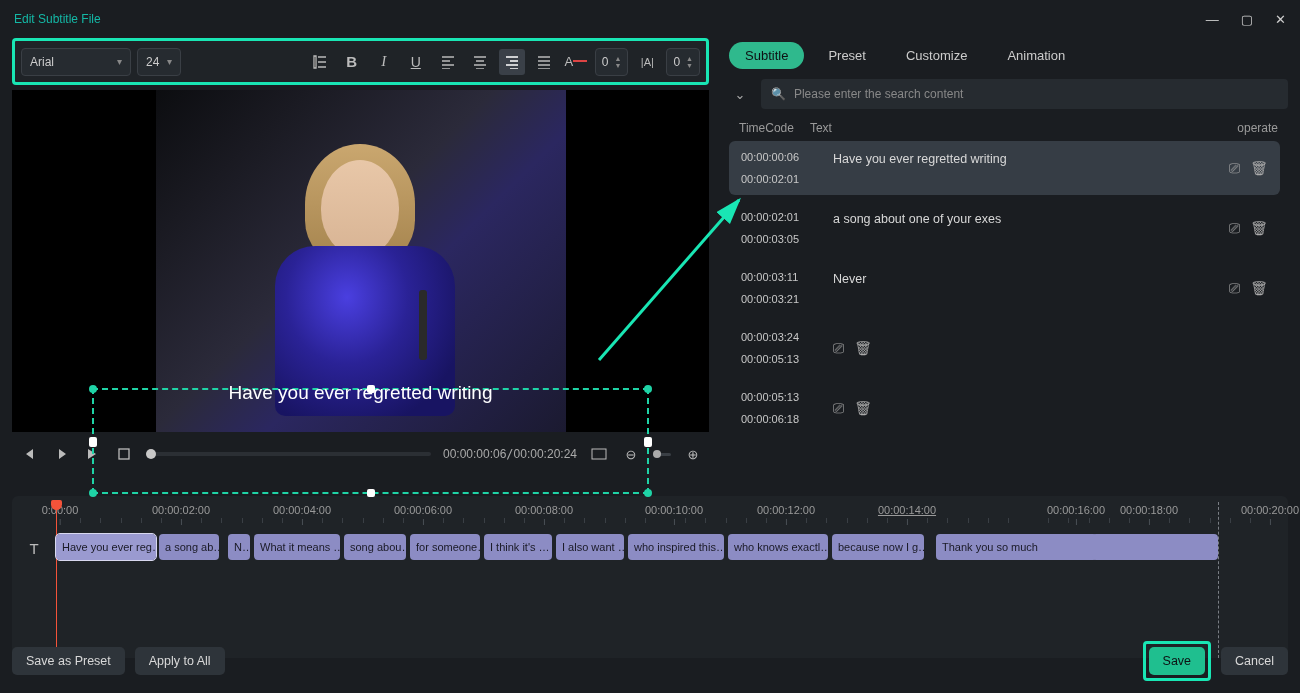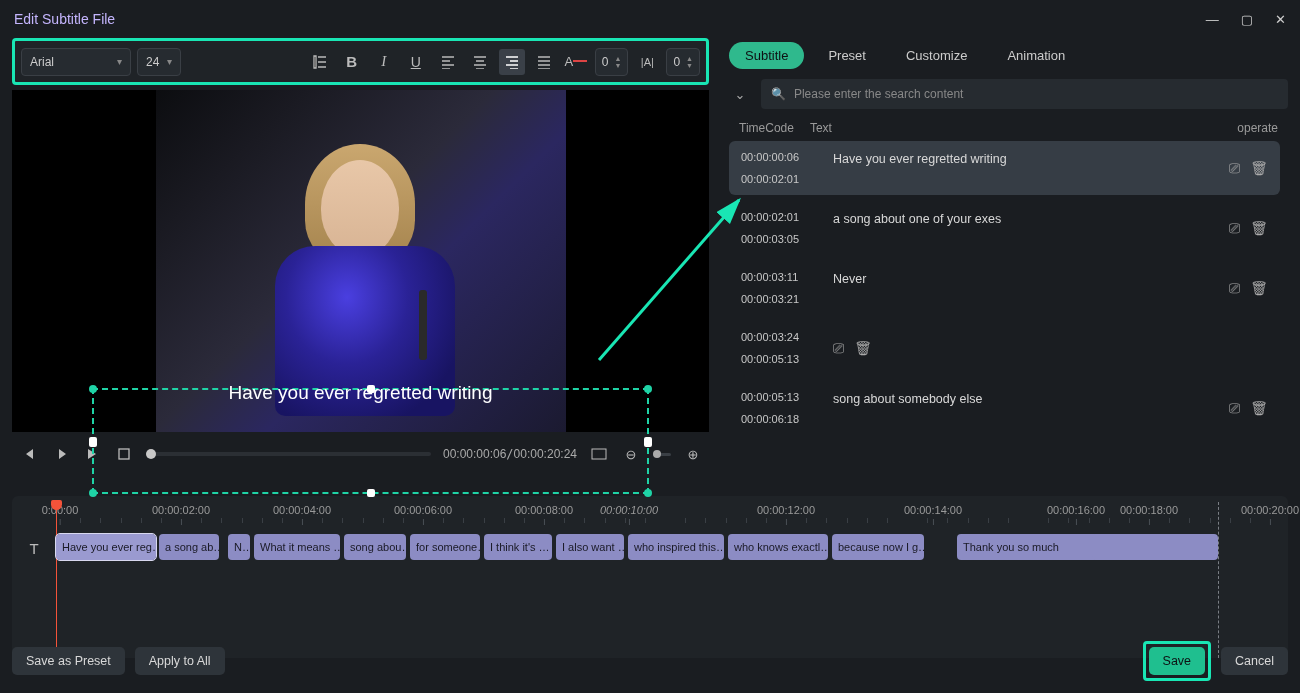--- a/index.html
+++ b/index.html
@@ -1,19 +1,19 @@
 <!DOCTYPE html>
 <html><head>
 <meta charset="utf-8">
 <style>
 * { margin:0; padding:0; box-sizing:border-box; font-family:-apple-system,BlinkMacSystemFont,"Segoe UI",Arial,sans-serif; }
 body { width:1300px; height:693px; background:#1a1d21; color:#d4d4d4; overflow:hidden; font-size:13px; }
 
 .titlebar { height:38px; display:flex; align-items:center; justify-content:space-between; padding:0 14px; }
-.titlebar .title { font-size:14px; color:#c4b5fd; }
+.titlebar .title { font-size:12px; color:#14b8a6; }
 .winctrls { display:flex; gap:22px; color:#cfcfcf; }
 .winctrls span { cursor:pointer; }
 
 .top { display:flex; gap:10px; padding:0 12px 12px 12px; }
 
 
 .left { width:697px; display:flex; flex-direction:column; }
 .toolbar { border:3px solid #19e6b4; border-radius:4px; height:47px; display:flex; align-items:center; padding:0 6px; gap:6px; background:#1f2327; position:relative; }
 .select { background:#262b30; border:1px solid #3a3f45; border-radius:4px; display:flex; align-items:center; justify-content:space-between; padding:0 8px; height:28px; color:#ccc; font-size:12px; }
 .select.font { width:110px; }
@@ -290,21 +290,20 @@
   <div class="acts">
     <span>⎚</span>
     <span>🗑</span>
   </div>
         </div>
         <div class="row">
           <div class="times">
             <span>00:00:05:13</span>
             <span>00:00:06:18</span>
           </div>
-  <div class="txt">song about somebody else</div>
   <div class="acts">
     <span>⎚</span>
     <span>🗑</span>
   </div>
         </div>
       </div>
   </div>
 </div>
 
 <div class="timeline">
@@ -332,33 +331,33 @@
       <div class="minor" style="left: 403.333px;"></div>
       <div class="minor" style="left: 423.5px;"></div>
       <div class="minor" style="left: 443.667px;"></div>
       <div class="minor" style="left: 463.833px;"></div>
       <div class="tick" style="left: 484px;">00:00:08:00</div>
       <div class="minor" style="left: 504.167px;"></div>
       <div class="minor" style="left: 524.333px;"></div>
       <div class="minor" style="left: 544.5px;"></div>
       <div class="minor" style="left: 564.667px;"></div>
       <div class="minor" style="left: 584.833px;"></div>
-      <div class="tick" style="left: 569px; font-style: italic;">00:00:10:00</div>
+      <div class="tick" style="left: 614px;">00:00:10:00</div>
       <div class="minor" style="left: 625.167px;"></div>
       <div class="minor" style="left: 645.333px;"></div>
       <div class="minor" style="left: 665.5px;"></div>
       <div class="minor" style="left: 685.667px;"></div>
       <div class="minor" style="left: 705.833px;"></div>
       <div class="tick" style="left: 726px;">00:00:12:00</div>
       <div class="minor" style="left: 746.167px;"></div>
       <div class="minor" style="left: 766.333px;"></div>
       <div class="minor" style="left: 786.5px;"></div>
       <div class="minor" style="left: 806.667px;"></div>
       <div class="minor" style="left: 826.833px;"></div>
-      <div class="tick" style="left: 873px;">00:00:14:00</div>
+      <div class="tick" style="left: 847px; text-decoration: underline;">00:00:14:00</div>
       <div class="minor" style="left: 867.167px;"></div>
       <div class="minor" style="left: 887.333px;"></div>
       <div class="minor" style="left: 907.5px;"></div>
       <div class="minor" style="left: 927.667px;"></div>
       <div class="minor" style="left: 947.833px;"></div>
       <div class="tick" style="left: 1016px;">00:00:16:00</div>
       <div class="minor" style="left: 988.167px;"></div>
       <div class="minor" style="left: 1008.33px;"></div>
       <div class="minor" style="left: 1028.5px;"></div>
       <div class="minor" style="left: 1048.67px;"></div>
@@ -379,21 +378,21 @@
         <div class="clip" style="left: 103px; width: 60px;">a song ab…</div>
         <div class="clip" style="left: 172px; width: 22px;">N…</div>
         <div class="clip" style="left: 198px; width: 86px;">What it means …</div>
         <div class="clip" style="left: 288px; width: 62px;">song abou…</div>
         <div class="clip" style="left: 354px; width: 70px;">for someone…</div>
         <div class="clip" style="left: 428px; width: 68px;">I think it's …</div>
         <div class="clip" style="left: 500px; width: 68px;">I also want …</div>
         <div class="clip" style="left: 572px; width: 96px;">who inspired this…</div>
         <div class="clip" style="left: 672px; width: 100px;">who knows exactl…</div>
         <div class="clip" style="left: 776px; width: 92px;">because now I g…</div>
-        <div class="clip" style="left: 901px; width: 161px;">Thank you so much</div>
+        <div class="clip" style="left: 880px; width: 161px;">Thank you so much</div>
         <div class="clip" style="left: 1036px; width: 126px;"></div>
         <div class="rangeEnd" style="left: 1162px;"></div>
       </div>
   </div>
 </div>
 
 <div class="footer">
   <button class="btn">Save as Preset</button>
   <button class="btn">Apply to All</button>
   <div class="sp"></div>

